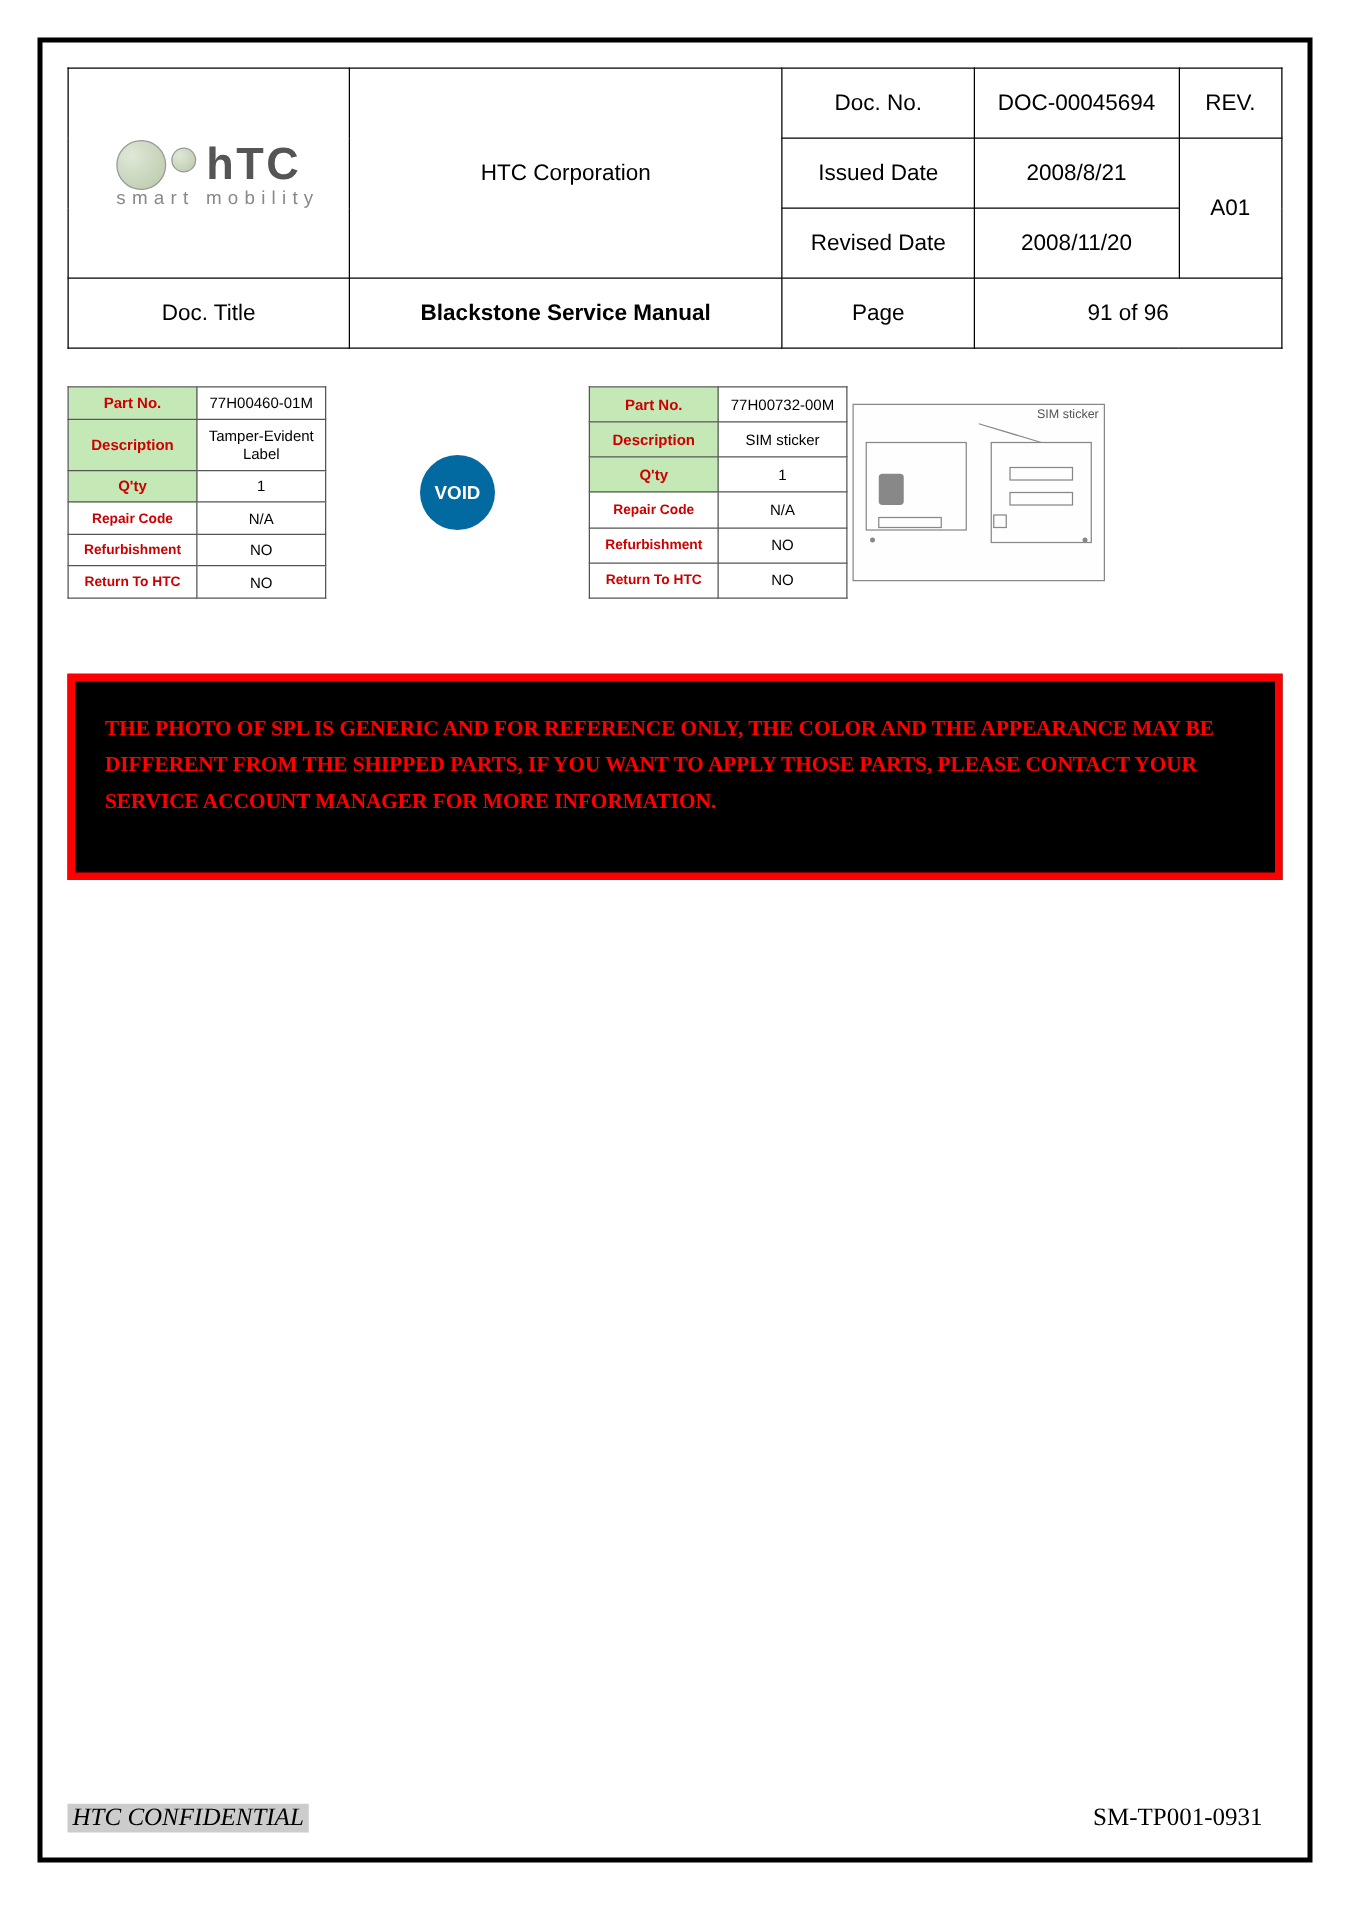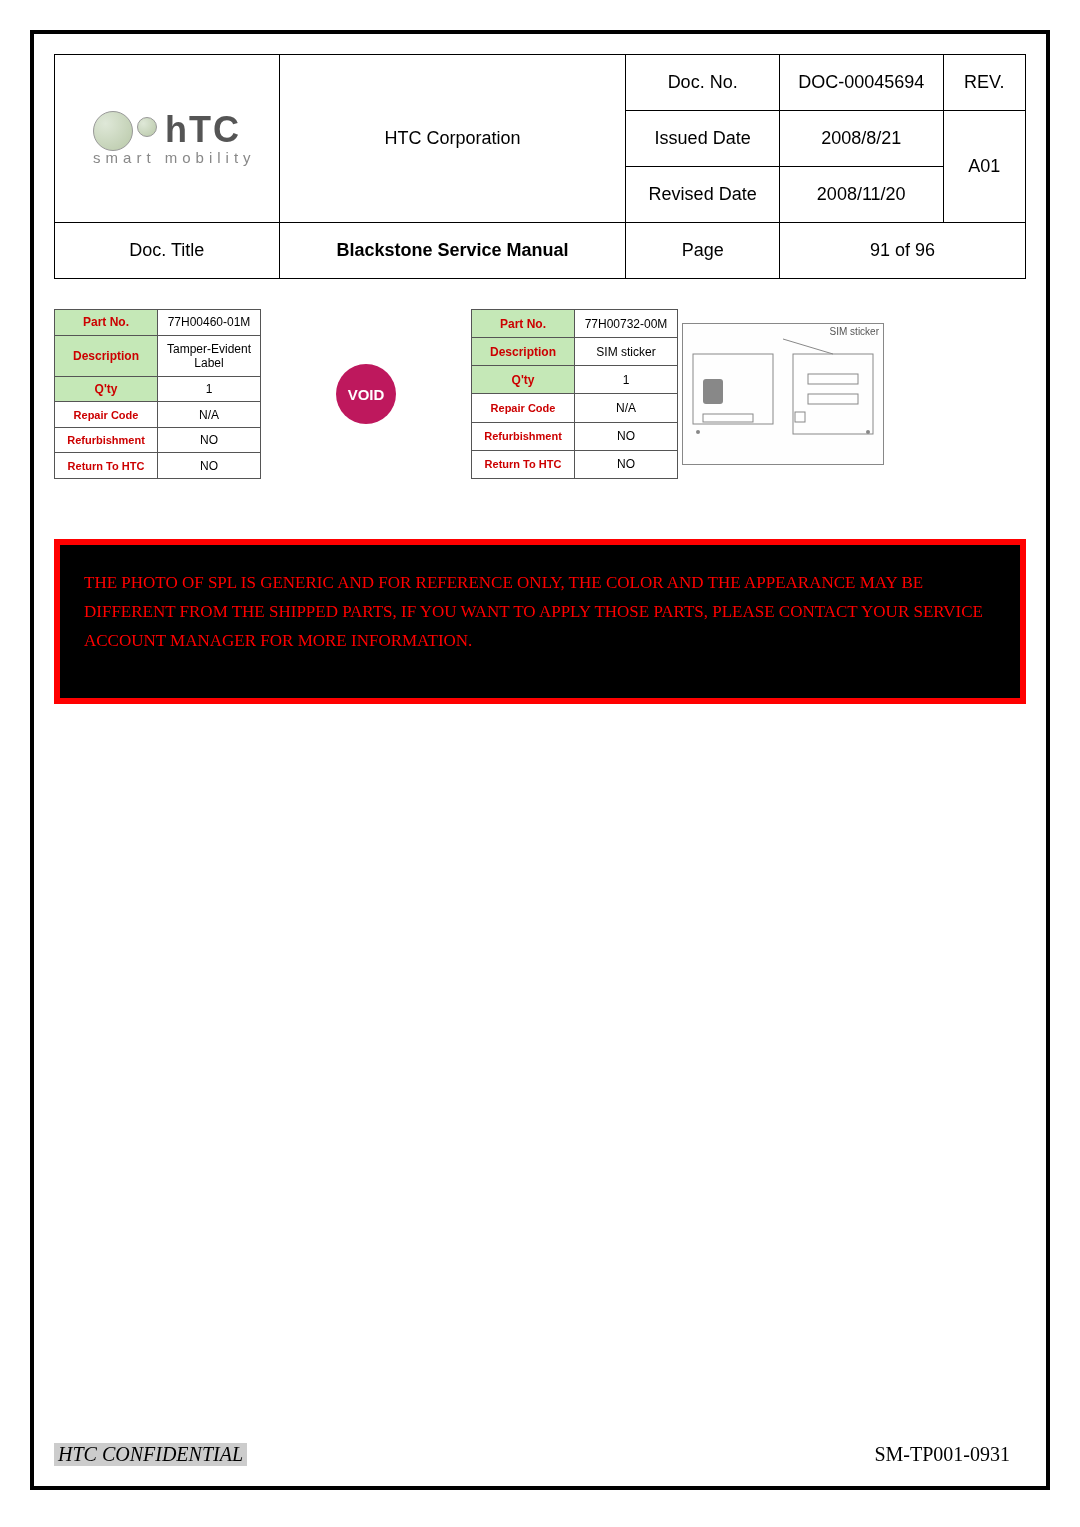--- a/index.html
+++ b/index.html
@@ -124,21 +124,21 @@
     width: 210px;
     height: 170px;
     display: flex;
     align-items: center;
     justify-content: center;
   }
   .void-circle {
     width: 60px;
     height: 60px;
     border-radius: 50%;
-    background: #be185d;
+    background: #0369a1;
     color: #fff;
     display: flex;
     align-items: center;
     justify-content: center;
     font-weight: bold;
     font-size: 15px;
   }
   .sim-diagram {
     width: 200px;
     height: 140px;
@@ -163,21 +163,21 @@
     font-family: "Times New Roman", serif;
   }
   .note-title {
     color: #ff0000;
     font-weight: bold;
     font-size: 20px;
     margin-bottom: 24px;
   }
   .note-body {
     color: #ff0000;
-    font-weight: normal;
+    font-weight: bold;
     font-size: 17px;
     line-height: 1.7;
   }
   .footer {
     position: absolute;
     bottom: 20px;
     left: 20px;
     right: 36px;
     display: flex;
     justify-content: space-between;

